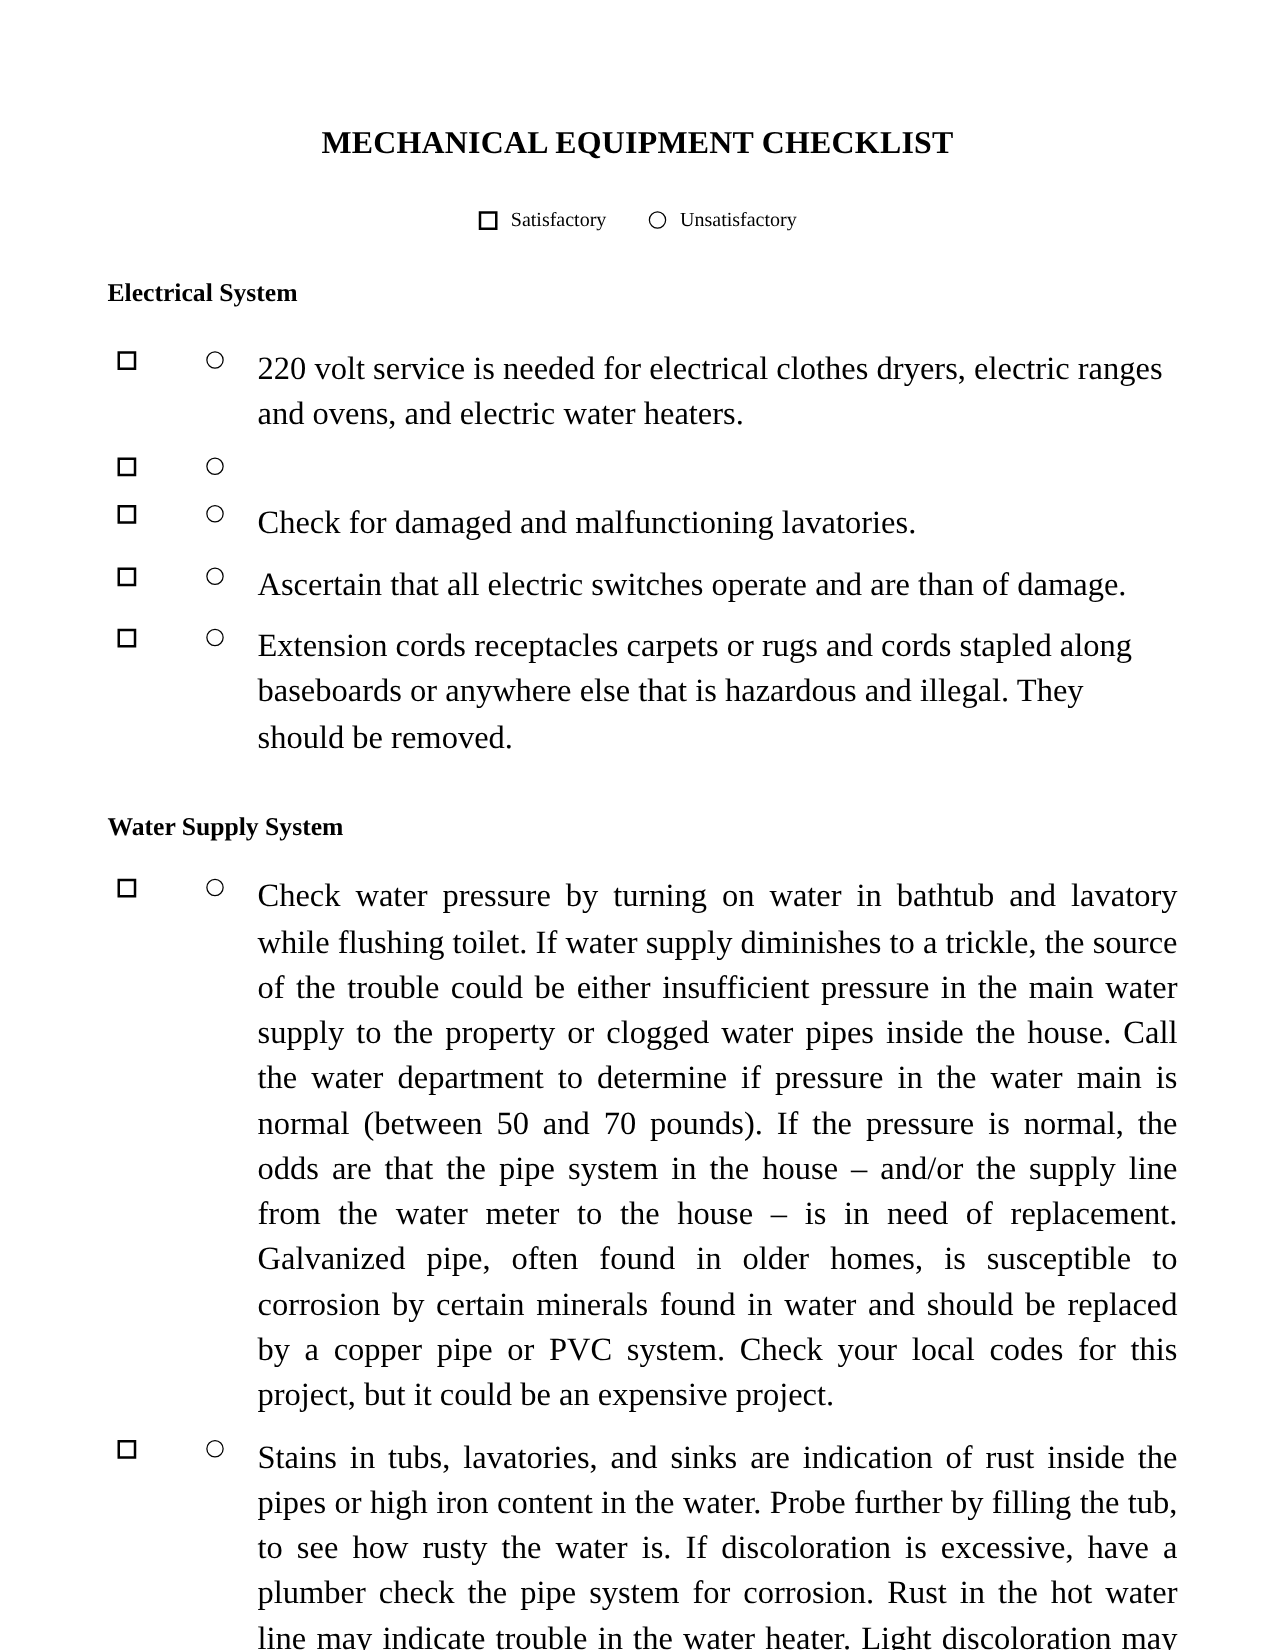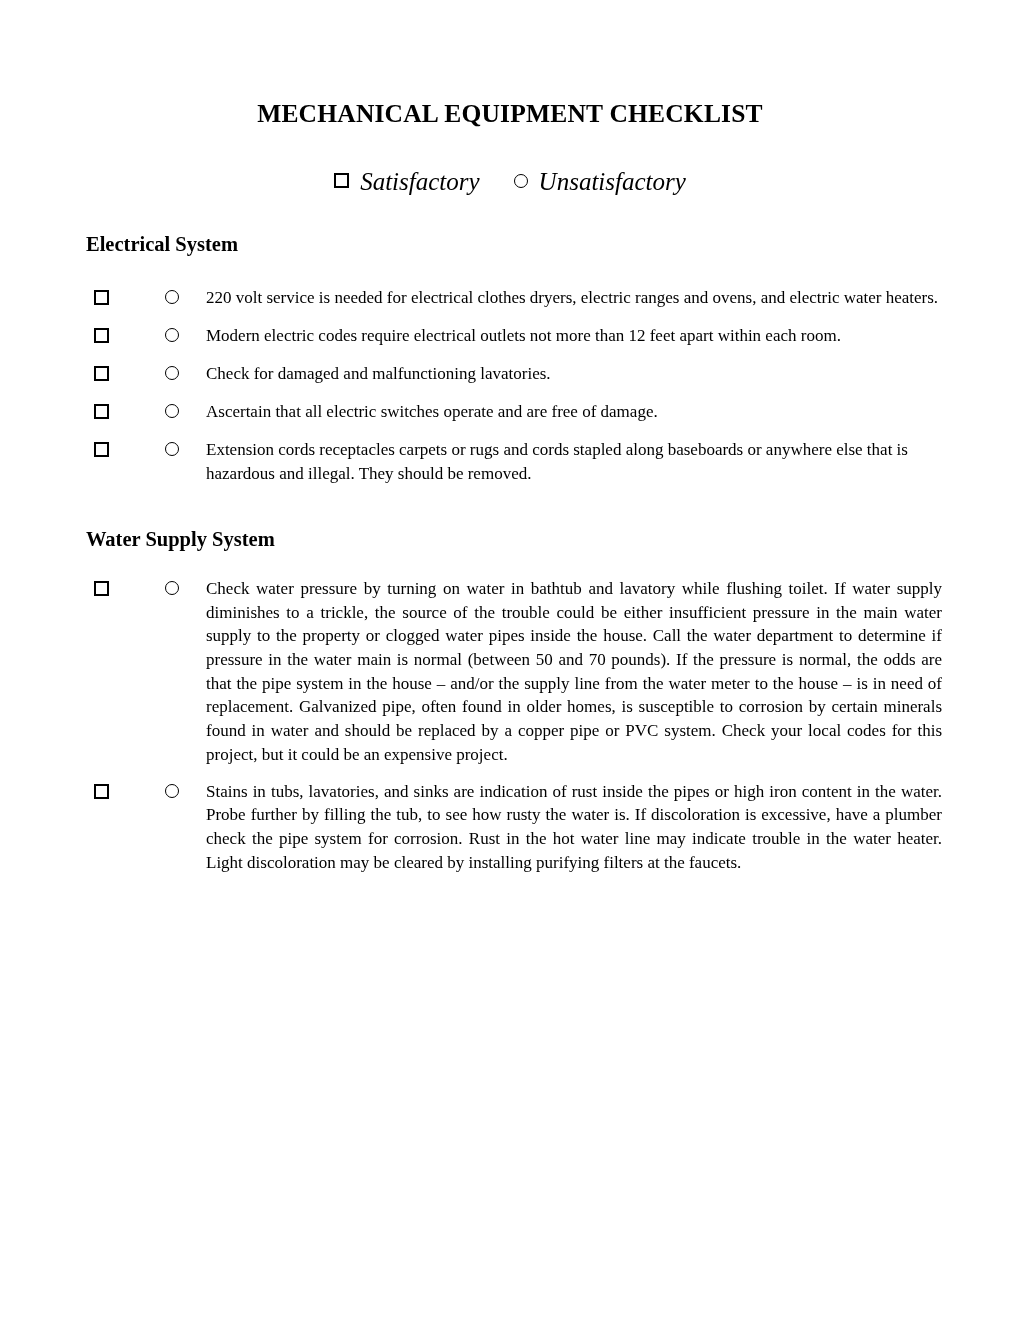--- a/index.html
+++ b/index.html
@@ -34,23 +34,22 @@
     padding-top: 99px;
     line-height: 1.15;
   }
 
   
   .legend {
     display: flex;
     justify-content: center;
     align-items: flex-start;
     margin-top: 41px;
-    font-size: 25px;
+    font-size: 16px;
     line-height: 1;
-    font-style: italic;
   }
   .legend-entry {
     display: flex;
     align-items: center;
   }
   .legend-entry + .legend-entry {
     margin-left: 34px;
   }
   .legend-label {
     margin-left: 11px;
@@ -101,21 +100,21 @@
   .items-water { margin-top: 25px; }
 
   .item {
     position: relative;
     padding-left: 206px;
     padding-right: 78px;
     margin-bottom: 13px;
     min-height: 25px;
   }
   .item-text {
-    font-size: 17px;
+    font-size: 26px;
     line-height: 1.395;
     text-align: left;
     display: block;
   }
   .item.justified .item-text {
     text-align: justify;
     text-justify: inter-word;
   }
   .item .box-marker {
     position: absolute;
@@ -150,31 +149,30 @@
 
   <ul class="items items-electrical">
     <li class="item">
       <span class="mk-square box-marker"></span>
       <span class="mk-circle circle-marker"></span>
       <span class="item-text">220 volt service is needed for electrical clothes dryers, electric ranges and ovens, and electric water heaters.</span>
     </li>
     <li class="item">
       <span class="mk-square box-marker"></span>
       <span class="mk-circle circle-marker"></span>
-      <span class="item-text">Modern electric codes require electrical outlets not more than 12 feet apart within each room.</span>
     </li>
     <li class="item">
       <span class="mk-square box-marker"></span>
       <span class="mk-circle circle-marker"></span>
       <span class="item-text">Check for damaged and malfunctioning lavatories.</span>
     </li>
     <li class="item">
       <span class="mk-square box-marker"></span>
       <span class="mk-circle circle-marker"></span>
-      <span class="item-text">Ascertain that all electric switches operate and are free of damage.</span>
+      <span class="item-text">Ascertain that all electric switches operate and are than of damage.</span>
     </li>
     <li class="item">
       <span class="mk-square box-marker"></span>
       <span class="mk-circle circle-marker"></span>
       <span class="item-text">Extension cords receptacles carpets or rugs and cords stapled along baseboards or anywhere else that is hazardous and illegal.  They should be removed.</span>
     </li>
   </ul>
 
   <h2 class="section-heading section-water">Water Supply System</h2>
 

